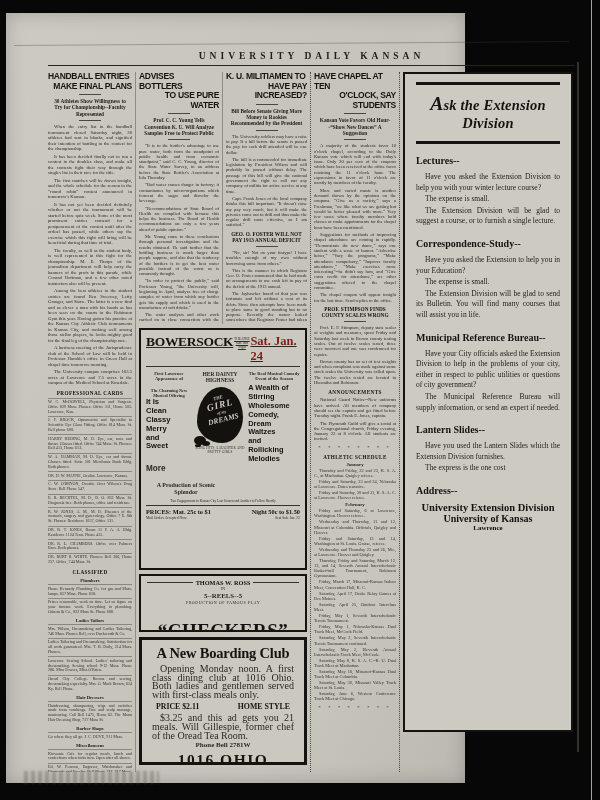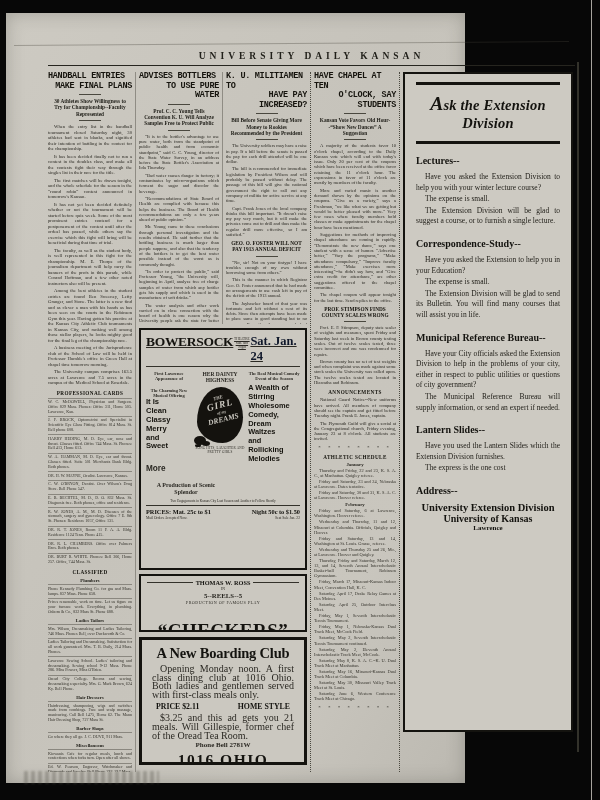--- a/index.html
+++ b/index.html
@@ -23,21 +23,21 @@
   .masthead-rule{border-top:1.4px solid #26251f;margin-top:4px;}
   .cols{display:flex;margin-top:6px;align-items:flex-start;}
   .col1{width:84px;padding-right:3px;border-right:1px solid #8f8c84;margin-right:3px;height:700px;overflow:hidden;}
   .mid{width:168px;margin-right:3px;}
   .midrow{display:flex;height:252px;overflow:hidden;}
   .subcol{width:50%;box-sizing:border-box;}
   .subcol-left{padding-right:3px;border-right:1px solid #8f8c84;}
   .subcol-right{padding-left:3px;}
   .col4{width:82px;padding:0 3px;border-left:1px dotted #4a483f;border-right:1px dotted #4a483f;
         margin-right:3px;height:700px;overflow:hidden;}
-  .hl{font-family:Liberation Mono, monospace;font-weight:700;font-size:8.5px;line-height:9.6px;
+  .hl{font-family:Liberation Sans, sans-serif;font-weight:700;font-size:8.5px;line-height:9.6px;
       letter-spacing:-.3px;color:#16140e;}
   .hl2{text-align:right;}
   .mini-rule{width:22px;margin:3px auto;border-top:1px solid #4a483f;height:0;}
   .subhead{font-weight:700;font-size:5.3px;line-height:6.3px;text-align:center;margin:1px 3px 2px;color:#1d1c16;}
   .np{margin:0 0 2px;text-indent:6px;text-align:justify;font-size:4.7px;line-height:5.5px;}
   .sub-np .np{font-size:4.6px;line-height:5.3px;}
   .section-head{text-align:center;font-weight:700;font-size:5.2px;letter-spacing:.4px;margin:4px 0 2px;color:#14130d;}
   .card{margin:0;border-top:1px solid #8a877f;padding-top:1.5px;margin-top:1.5px;
         font-size:4.1px;line-height:4.8px;text-align:justify;color:#34322b;}
   .group-head{text-align:center;font-weight:700;font-size:4.7px;margin:3px 0 1px;color:#1d1c16;}
@@ -56,21 +56,21 @@
   .ext-address{text-align:center;margin-top:5px;}
   .addr0{display:block;font-size:10.5px;font-weight:700;color:#14130f;}
   .addr1{display:block;font-size:10px;font-weight:700;color:#14130f;}
   .addr2{display:block;font-size:7px;font-weight:700;color:#14130f;}
   
   .adbox{border:2px solid #14130f;box-sizing:border-box;background:#cbc8c0;}
   .bow{height:242px;overflow:hidden;padding:4px 5px;margin-top:4px;}
   .bow-head{display:flex;justify-content:space-between;align-items:flex-start;border-bottom:1px solid #33312a;padding-bottom:2px;text-decoration:underline;}
   .bow-name{font-size:13.5px;font-weight:700;letter-spacing:-.3px;color:#14130f;}
   .bow-theatre{font-size:3.5px;line-height:4px;text-align:center;margin-top:3px;color:#33312a;}
-  .bow-date{font-size:12.5px;font-weight:700;color:#0f172a;}
+  .bow-date{font-size:12.5px;font-weight:700;color:#7f1d1d;}
   .bow-cols{display:flex;gap:3px;margin-top:4px;}
   .bcL{width:31%;} .bcC{width:34%;} .bcR{width:35%;}
   .bow-first{font-size:4.5px;font-weight:700;text-align:center;line-height:5.2px;}
   .bow-charming{font-size:4.3px;font-weight:700;text-align:center;line-height:5px;margin-top:7px;}
   .adj div{font-size:7.6px;font-weight:700;line-height:8.8px;font-family:"Liberation Sans",sans-serif;color:#16140e;}
   .bow-more{font-size:8.2px;font-weight:700;margin-top:13px;font-family:"Liberation Sans",sans-serif;}
   .bow-her{font-size:5.5px;font-weight:700;text-align:center;line-height:6.2px;margin:0 6px;}
   .silhouette{width:46px;height:56px;background:#14120e;margin:4px auto 2px;position:relative;
               border-radius:52% 48% 44% 56% / 62% 54% 46% 38%;}
   .silhouette::after{content:"";position:absolute;left:-3px;bottom:-2px;width:12px;height:9px;background:#14120e;

